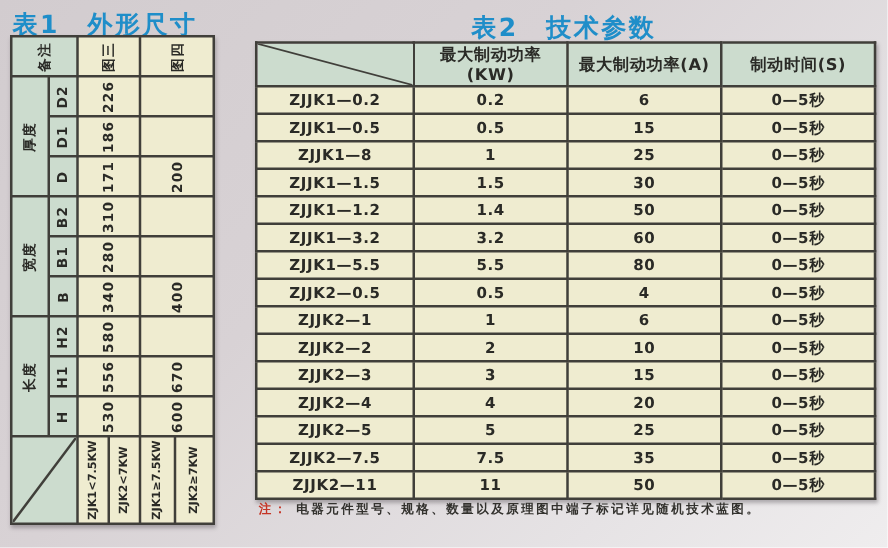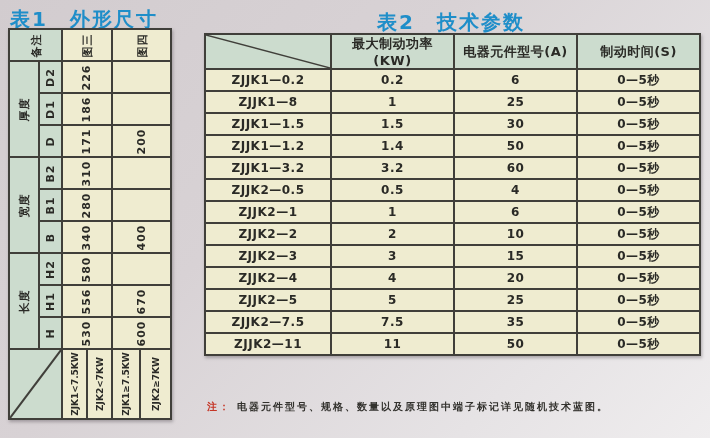--- a/index.html
+++ b/index.html
@@ -212,30 +212,36 @@
       <col style="width:123px">
     </colgroup>
   <tbody>
       <tr class="head">
     <th class="diag">
       <svg class="diag-svg" viewBox="0 0 10 10" preserveAspectRatio="none">
             <line x1="0" y1="0" x2="10" y2="10" stroke-width="0.3"></line>
           </svg>
     </th>
     <th>最大制动功率(KW)</th>
-    <th>电器元件型号(A)</th>
+    <th>最大制动功率(A)</th>
     <th>制动时间(S)</th>
   </tr>
   <tr>
         <td>ZJJK1—0.2</td>
         <td>0.2</td>
         <td>6</td>
         <td>0—5秒</td>
       </tr>
   <tr>
+        <td>ZJJK1—0.5</td>
+        <td>0.5</td>
+        <td>15</td>
+        <td>0—5秒</td>
+      </tr>
+  <tr>
         <td>ZJJK1—8</td>
         <td>1</td>
         <td>25</td>
         <td>0—5秒</td>
       </tr>
   <tr>
         <td>ZJJK1—1.5</td>
         <td>1.5</td>
         <td>30</td>
         <td>0—5秒</td>
@@ -246,20 +252,26 @@
         <td>50</td>
         <td>0—5秒</td>
       </tr>
   <tr>
         <td>ZJJK1—3.2</td>
         <td>3.2</td>
         <td>60</td>
         <td>0—5秒</td>
       </tr>
   <tr>
+        <td>ZJJK1—5.5</td>
+        <td>5.5</td>
+        <td>80</td>
+        <td>0—5秒</td>
+      </tr>
+  <tr>
         <td>ZJJK2—0.5</td>
         <td>0.5</td>
         <td>4</td>
         <td>0—5秒</td>
       </tr>
   <tr>
         <td>ZJJK2—1</td>
         <td>1</td>
         <td>6</td>
         <td>0—5秒</td>

